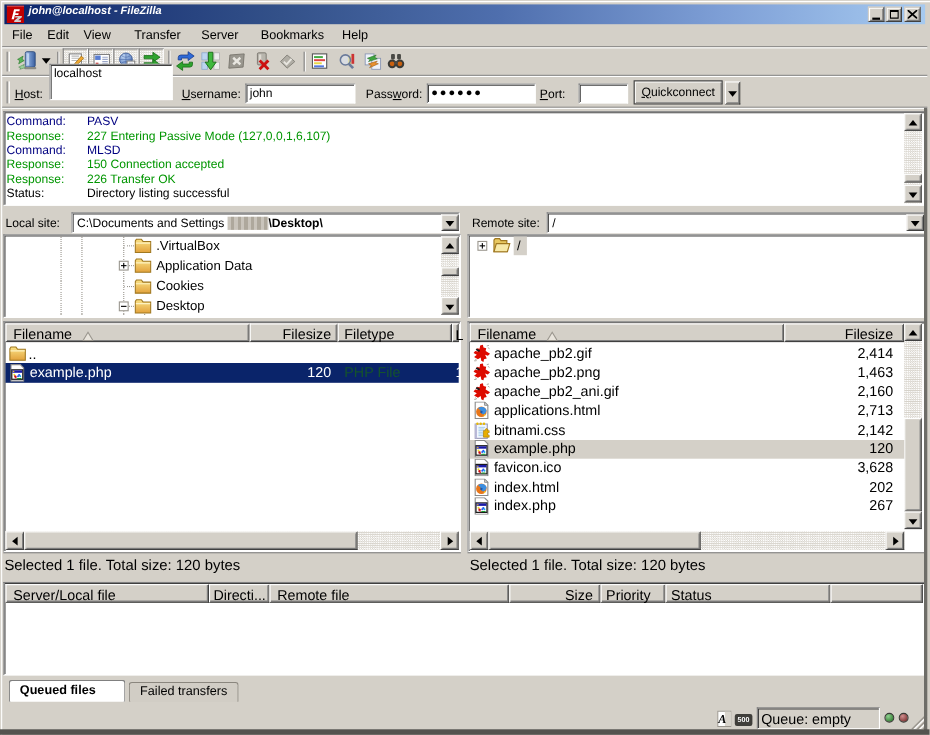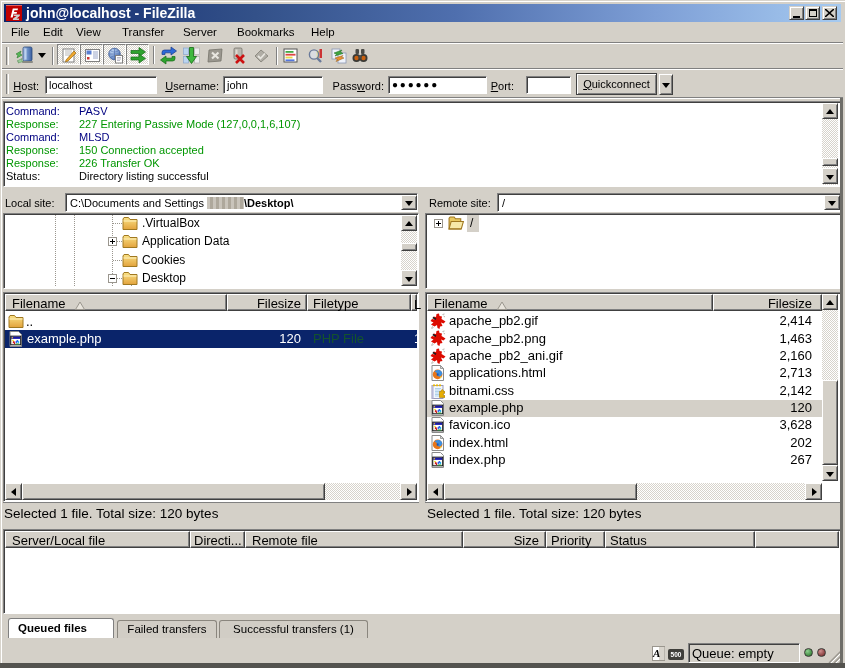--- a/index.html
+++ b/index.html
@@ -32,21 +32,21 @@
 <body>
 <div id="win">
 
   <div class="abs" style="left:4px; top:4px; width:837px; height:18px; background:linear-gradient(90deg,#0A246A 0%, #1E3878 12%, #335189 30%, #4F6FAE 54%, #7E9FD6 78%, #A6CAF0 100%);"></div>
   <svg class="abs" style="left:6px; top:5px;" width="16" height="16" viewBox="0 0 16 16">
     <rect x="0" y="0" width="16" height="16" fill="#C00000"></rect>
     <rect x="0" y="0" width="16" height="1" fill="#E06060"></rect>
     <path d="M4.5 12.5 L6.8 3.5 L12 3.5 L11.6 5.2 L8.4 5.2 L8 7 L11 7 L10.6 8.7 L7.6 8.7 L6.7 12.5 Z" fill="#fff"></path>
     <path d="M8 9.5 L14 9.5 L13.7 11 L10.5 13.4 L13.2 13.4 L12.9 15 L6.8 15 L7.1 13.6 L10.5 11 L7.7 11 Z" fill="#D0D0D0"></path>
   </svg>
-  <div class="abs" style="left:26px; top:5px; color:#fff; font-weight:bold; font-size:14px;">john@localhost - FileZilla</div>
+  <div class="abs" style="left:26px; top:5px; color:#fff; font-weight:bold; font-size:10px;font-style:italic;">john@localhost - FileZilla</div>
 
   <div class="abs rs2" style="left:789px; top:6px; width:15px; height:14px;">
       <div class="abs" style="left:3px; top:9px; width:7px; height:2px; background:#000;"></div>
     </div>
   <div class="abs rs2" style="left:805px; top:6px; width:15px; height:14px;">
       <div class="abs" style="left:3px; top:2px; width:8px; height:8px; border:1px solid #000; border-top-width:2px;"></div>
     </div>
   <div class="abs rs2" style="left:822px; top:6px; width:15px; height:14px;">
     <svg class="abs" style="left:2px; top:2px;" width="9" height="8" viewBox="0 0 9 8">
         <path d="M0 0 L9 8 M9 0 L0 8" stroke="#000" stroke-width="1.6"></path>
@@ -175,21 +175,21 @@
     <circle cx="5.5" cy="11" r="4" fill="#3a3a36"></circle>
     <circle cx="12.5" cy="11" r="4" fill="#3a3a36"></circle>
     <circle cx="5.5" cy="11" r="2.2" fill="#C86010"></circle>
     <circle cx="12.5" cy="11" r="2.2" fill="#C86010"></circle>
     <rect x="7.5" y="8.5" width="3" height="3" fill="#4a4a46"></rect>
   </svg>
   <div class="abs groove" style="left:2px; top:68px; width:841px;"></div>
 
   <div class="abs vgrip" style="left:6px; top:74px; height:20px;"></div>
   <div class="abs lbl f11" style="left:8px; top:80px; width:31px; text-align:right;"><u>H</u>ost:</div>
-  <div class="abs skw" style="left:45px; top:76px; width:112px; height:18px;">
+  <div class="abs skw" style="left:45px; top:58px; width:112px; height:33px;">
       <div class="abs lbl f11" style="left:3px; top:2px;">localhost</div>
     </div>
   <div class="abs lbl f11" style="left:160px; top:80px; width:59px; text-align:right;"><u>U</u>sername:</div>
   <div class="abs skw" style="left:223px; top:76px; width:100px; height:18px;">
       <div class="abs lbl f11" style="left:3px; top:2px;">john</div>
     </div>
   <div class="abs lbl f11" style="left:329px; top:80px; width:55px; text-align:right;">Pass<u>w</u>ord:</div>
   <div class="abs skw" style="left:388px; top:76px; width:99px; height:18px;">
       <div class="abs lbl" style="left:3px; top:2px; font-size:10px; letter-spacing:1.8px;">●●●●●●</div>
     </div>
@@ -478,23 +478,20 @@
   <div class="abs hdr" style="left:605px; top:531px; width:150px; height:17px;"></div>
   <div class="abs lbl" style="left:610px; top:533px;">Status</div>
   <div class="abs hdr" style="left:755px; top:531px; width:84px; height:17px;"></div>
 
   <div class="abs" style="left:8px; top:618px; width:106px; height:20px; background:#fff; border:1px solid #808080; border-bottom:none; border-radius:3px 3px 0 0;">
       <div class="f115" style="margin-top:3px; margin-left:9px; font-weight:bold;">Queued files</div>
     </div>
   <div class="abs" style="left:117px; top:620px; width:100px; height:18px; background:#d1cdc5; border:1px solid #8a867e; border-bottom:none; border-radius:3px 3px 0 0; text-align:center;">
       <div class="f115" style="margin-top:2px;">Failed transfers</div>
     </div>
-  <div class="abs" style="left:219px; top:620px; width:149px; height:18px; background:#d1cdc5; border:1px solid #8a867e; border-bottom:none; border-radius:3px 3px 0 0; text-align:center;">
-      <div class="f115" style="margin-top:2px;">Successful transfers (1)</div>
-    </div>
 
   <svg class="abs" style="left:652px; top:646px;" width="13" height="15" viewBox="0 0 13 15">
     <rect x="0.5" y="0.5" width="12" height="14" fill="#fff" stroke="#9a968e"></rect>
     <rect x="7" y="1" width="5.5" height="13" fill="#d8d4cc"></rect>
     <text x="1" y="11" font-family="Liberation Serif" font-style="italic" font-weight="bold" font-size="11">A</text>
   </svg>
   <div class="abs" style="left:668px; top:649px; width:16px; height:11px; background:#3f3e3a; border-radius:2px; color:#fff; font-size:6.5px; font-weight:bold; text-align:center; line-height:11px;">500</div>
   <div class="abs sk" style="left:688px; top:643px; width:112px; height:20px;">
       <div class="abs lbl" style="left:3px; top:2px;">Queue: empty</div>
     </div>

